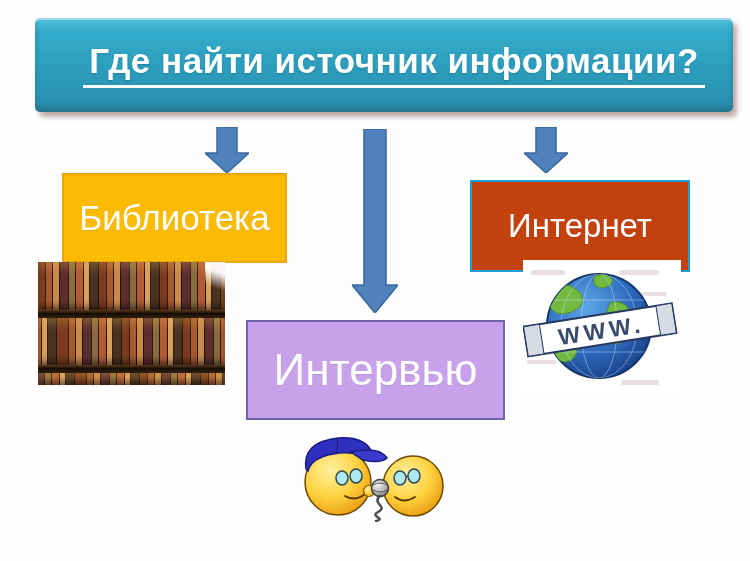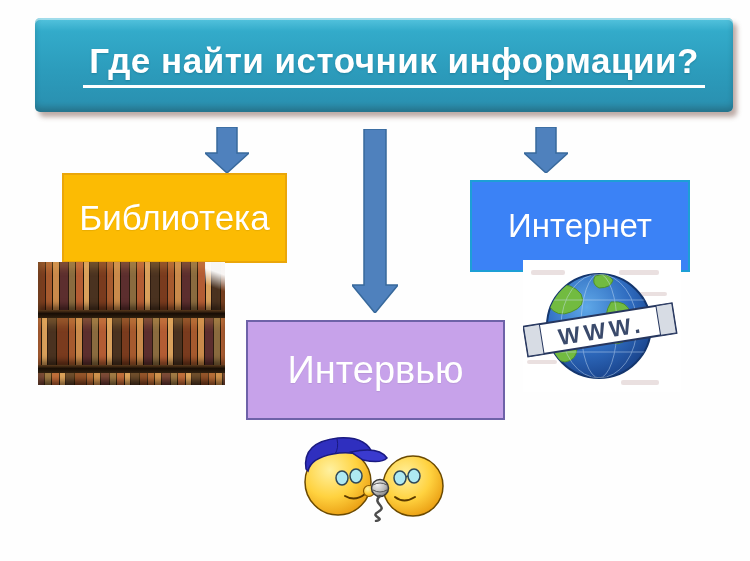--- a/index.html
+++ b/index.html
@@ -34,27 +34,27 @@
   .box{position:absolute;display:flex;align-items:center;justify-content:center;
        color:#ffffff;}
   .box span{white-space:nowrap;text-shadow:0 1px 1px rgba(0,0,0,.08);}
   .box-library{
     left:62px;top:173px;width:225px;height:90px;
     background:#fcbb03;border:2px solid #eaa60a;box-sizing:border-box;
     font-size:35px;z-index:1;
   }
   .box-internet{
     left:470px;top:180px;width:220px;height:92px;
-    background:#3b82f6;border:2px solid #1d9fd6;box-sizing:border-box;
+    background:#c2410c;border:2px solid #1d9fd6;box-sizing:border-box;
     font-size:33px;z-index:1;
   }
   .box-interview{
     left:246px;top:320px;width:259px;height:100px;
     background:#c7a2ea;border:2px solid #6e62a8;box-sizing:border-box;
-    font-size:38px;z-index:3;
+    font-size:44px;z-index:3;
   }
 
   
   .books{
     position:absolute;left:38px;top:262px;width:187px;height:123px;
     background:#241707;z-index:2;overflow:hidden;
   }
   .shelf-row{
     width:100%;
     background:

